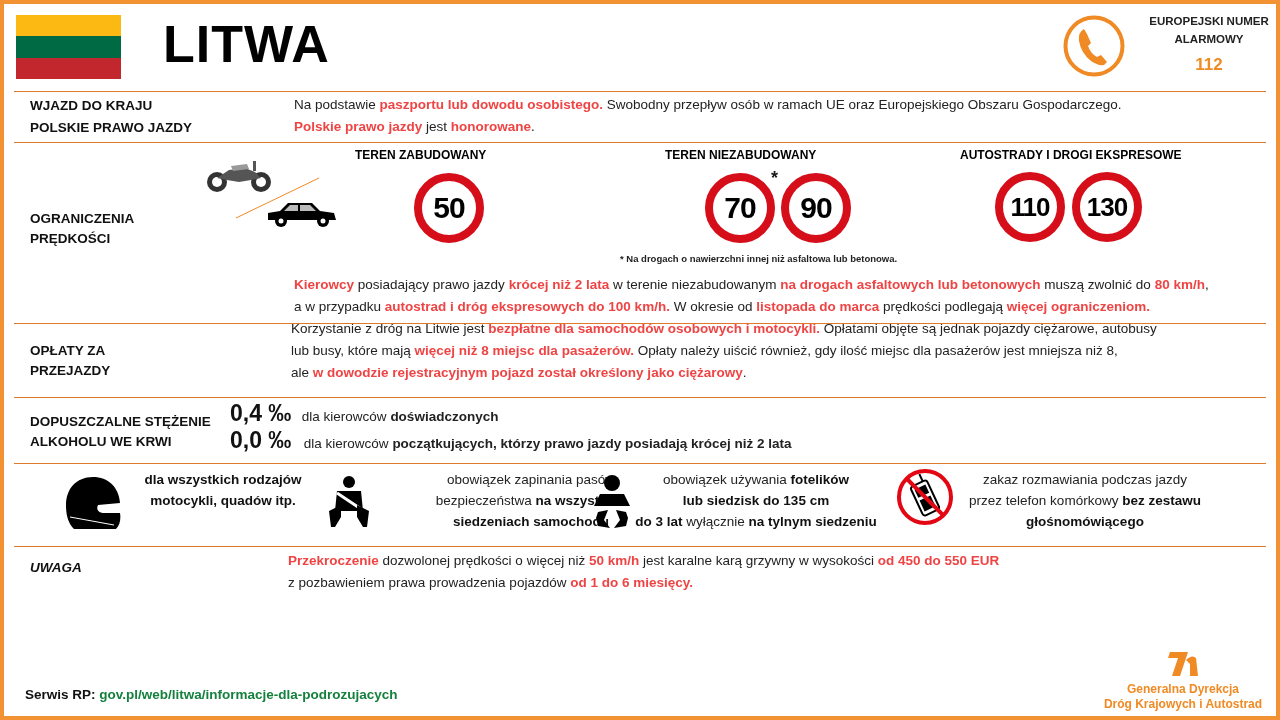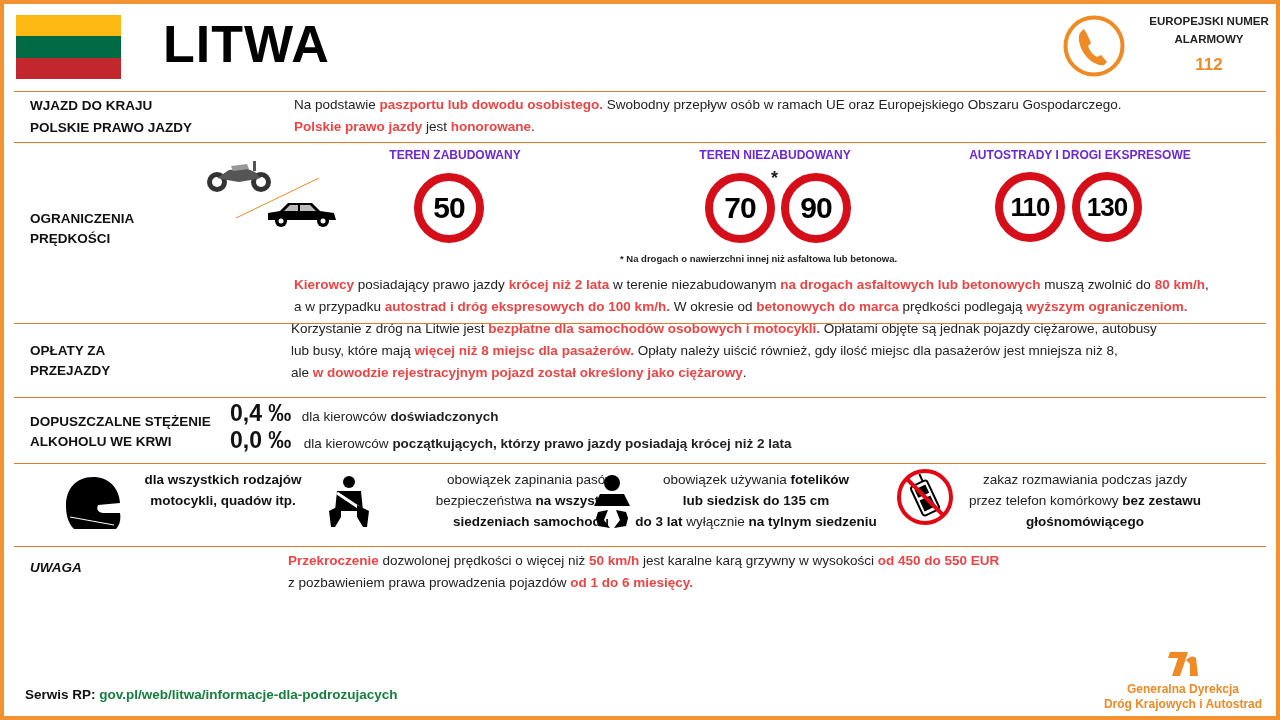--- a/index.html
+++ b/index.html
@@ -14,21 +14,21 @@
   .flag div { height: 33.33%; }
   .title { left: 163px; top: 14px; font-size: 52px; font-weight: bold; letter-spacing: 1px; color: #000; }
   .phone-icon { left: 1062px; top: 14px; width: 64px; height: 64px; }
   .emg-label { left: 1144px; top: 12px; width: 130px; text-align: center; font-size: 11.5px; font-weight: bold; line-height: 18px; color: #222; }
   .emg-num { left: 1144px; top: 55px; width: 130px; text-align: center; font-size: 17px; font-weight: bold; color: #f08a24; }
 
   .lbl { font-size: 13.5px; font-weight: bold; color: #111; line-height: 20px; }
   .txt { font-size: 13.5px; color: #222; line-height: 22px; white-space: nowrap; }
   .txt b { font-weight: bold; color: #ef4444; }
 
-  .zone-title { font-size: 12px; font-weight: bold; text-align: center; color: #6d28d9; }
+  .zone-title { font-size: 12px; font-weight: bold; text-align: left; color: #000000; }
   .sign { position: absolute; width: 70px; height: 70px; border-radius: 50%; border: 8px solid #d50e1a; background: #fff;
           display: flex; align-items: center; justify-content: center; font-weight: bold; color: #000; font-size: 30px; letter-spacing: -1px; }
   .sign.small3 { font-size: 26px; }
 
   .note { font-size: 9.5px; font-weight: bold; color: #222; }
   .permille { font-size: 23px; font-weight: bold; color: #111; }
   .rule-txt { font-size: 13.5px; line-height: 21px; text-align: center; color: #222; white-space: nowrap; }
   .rule-txt b { font-weight: bold; color: #111; }
 
   .footer-lbl { font-size: 13.5px; font-weight: bold; color: #111; }
@@ -114,21 +114,21 @@
 <div class="sign" style="left:781px;top:173px;">90</div>
 
 <div class="abs zone-title" style="left:960px;top:148px;width:240px;">AUTOSTRADY I DROGI EKSPRESOWE</div>
 <div class="sign small3" style="left:995px;top:172px;">110</div>
 <div class="sign small3" style="left:1072px;top:172px;">130</div>
 
 <div class="abs note" style="left:620px;top:253px;">* Na drogach  o nawierzchni  innej niż asfaltowa lub betonowa.</div>
 
 <div class="abs" style="left:294px;top:274px;">
   <div class="txt"><b>Kierowcy</b><span> posiadający prawo jazdy </span><b>krócej niż 2 lata</b><span> w terenie niezabudowanym  </span><b>na drogach asfaltowych lub betonowych</b><span> muszą zwolnić do </span><b>80 km/h</b><span>,</span></div>
-  <div class="txt"><span>a w przypadku  </span><b>autostrad i dróg ekspresowych do 100 km/h.</b><span> W okresie od </span><b>betonowych do marca</b><span> prędkości podlegają </span><b>wyższym ograniczeniom.</b></div>
+  <div class="txt"><span>a w przypadku  </span><b>autostrad i dróg ekspresowych do 100 km/h.</b><span> W okresie od </span><b>listopada do marca</b><span> prędkości podlegają </span><b>więcej ograniczeniom.</b></div>
 </div>
 
 <div class="hr" style="top:323px"></div>
 
 <div class="abs lbl" style="left:30px;top:341px;">
   <div>OPŁATY ZA</div>
   <div>PRZEJAZDY</div>
 </div>
 <div class="abs" style="left:291px;top:318px;">
   <div class="txt"><span>Korzystanie z dróg na Litwie jest </span><b>bezpłatne dla samochodów osobowych i motocykli.</b><span> Opłatami objęte są jednak pojazdy  ciężarowe,  autobusy</span></div>

